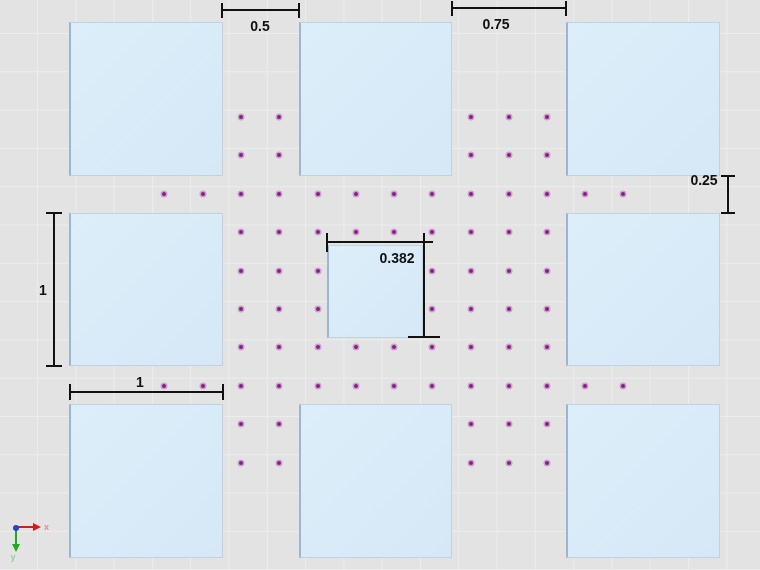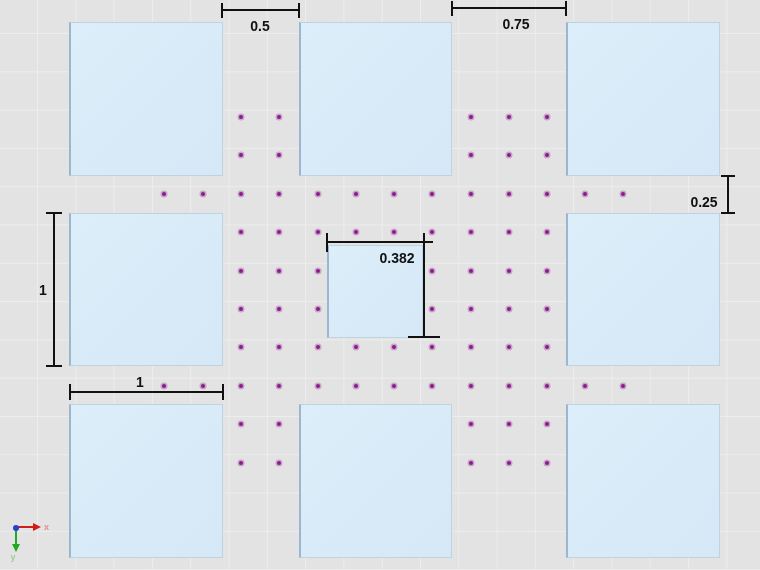--- a/index.html
+++ b/index.html
@@ -147,27 +147,27 @@
       <div>
         <div class="dim-line" style="left: 222px; top: 9px; width: 77px; height: 2px;"></div>
         <div class="dim-line" style="left: 221px; top: 2.5px; width: 2px; height: 15px;"></div>
         <div class="dim-line" style="left: 298px; top: 2.5px; width: 2px; height: 15px;"></div>
         <div class="dim-label" style="left: 260px; top: 26px;">0.5</div>
       </div>
       <div>
         <div class="dim-line" style="left: 452px; top: 7px; width: 114px; height: 2px;"></div>
         <div class="dim-line" style="left: 451px; top: 0.5px; width: 2px; height: 15px;"></div>
         <div class="dim-line" style="left: 565px; top: 0.5px; width: 2px; height: 15px;"></div>
-        <div class="dim-label" style="left: 516px; top: 24px;">0.75</div>
+        <div class="dim-label" style="left: 496px; top: 24px;">0.75</div>
       </div>
       <div>
         <div class="dim-line" style="left: 727px; top: 176px; width: 2px; height: 37px;"></div>
         <div class="dim-line" style="left: 721px; top: 175px; width: 14px; height: 2px;"></div>
         <div class="dim-line" style="left: 721px; top: 212px; width: 14px; height: 2px;"></div>
-        <div class="dim-label" style="left: 704px; top: 202px;">0.25</div>
+        <div class="dim-label" style="left: 704px; top: 180px;">0.25</div>
       </div>
       <div>
         <div class="dim-line" style="left: 53px; top: 213px; width: 2px; height: 153px;"></div>
         <div class="dim-line" style="left: 46px; top: 212px; width: 16px; height: 2px;"></div>
         <div class="dim-line" style="left: 46px; top: 365px; width: 16px; height: 2px;"></div>
         <div class="dim-label" style="left: 43px; top: 290px;">1</div>
       </div>
       <div>
         <div class="dim-line" style="left: 70px; top: 391px; width: 153px; height: 2px;"></div>
         <div class="dim-line" style="left: 69px; top: 384px; width: 2px; height: 16px;"></div>

